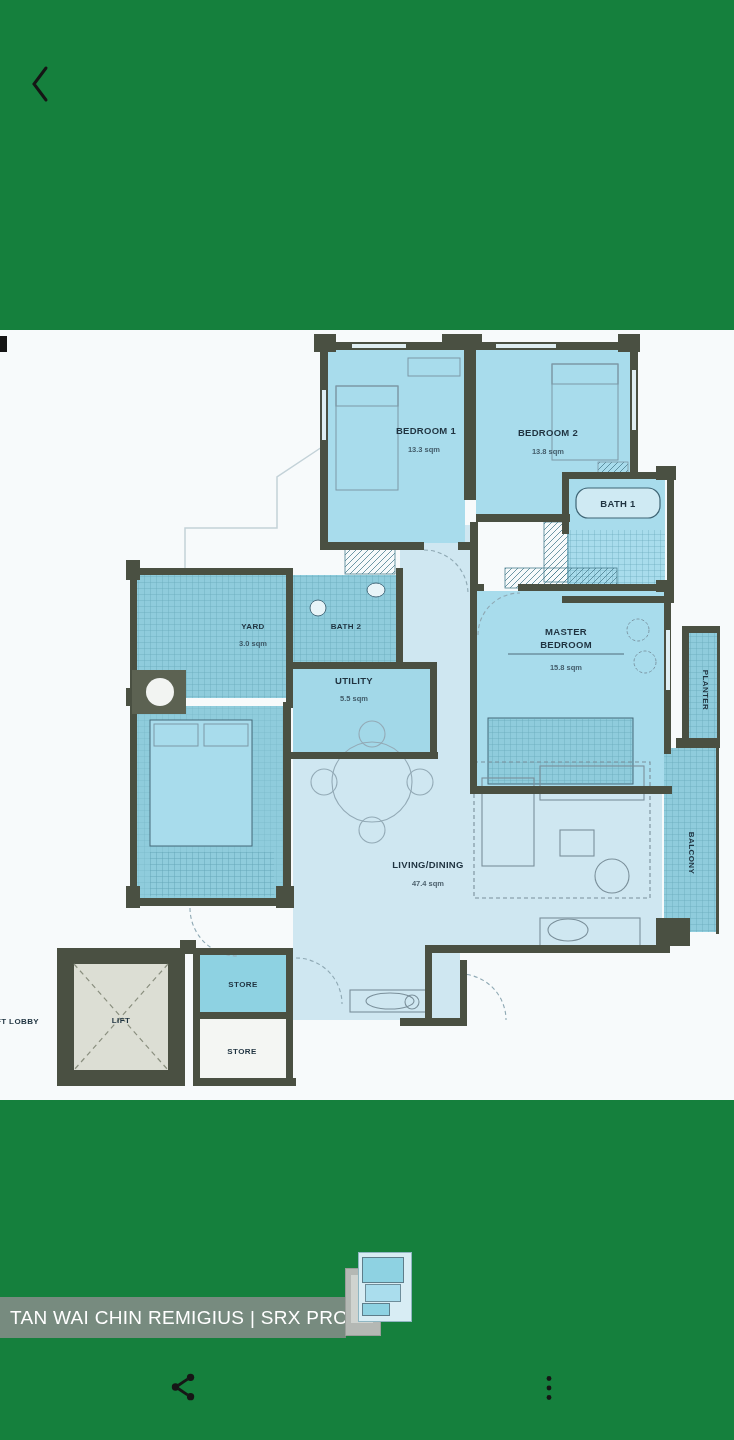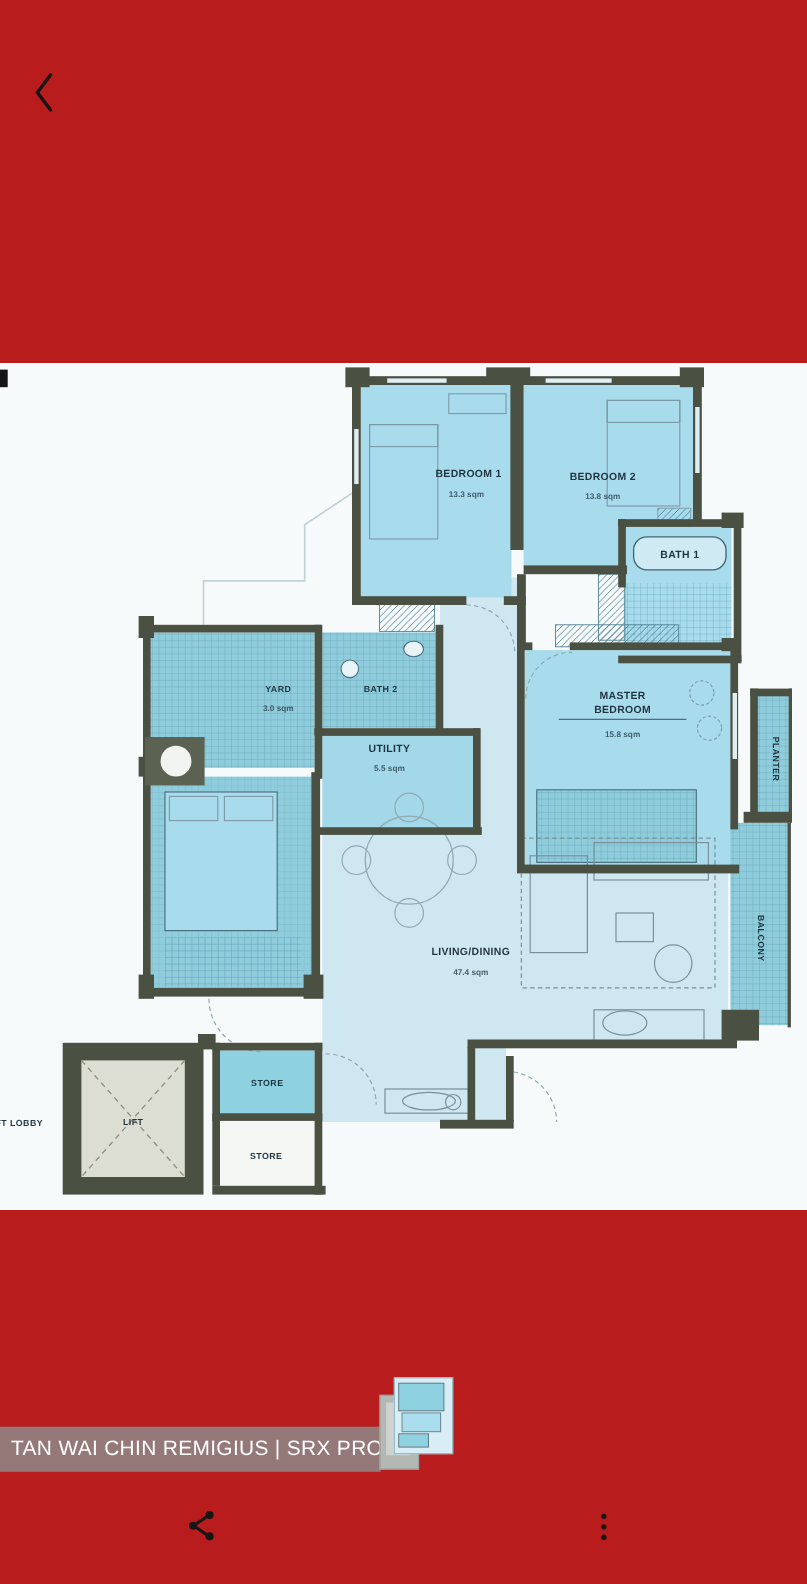--- a/index.html
+++ b/index.html
@@ -1,18 +1,18 @@
 <!DOCTYPE html>
 <html><head>
 <meta charset="utf-8">
 <style>
   html,body{margin:0;padding:0;background:#ffffff;}
   .screen{
     position:relative;width:734px;height:1440px;overflow:hidden;
-    background:#b91c1c;font-family:"Liberation Sans",sans-serif;
+    background:#15803d;font-family:"Liberation Sans",sans-serif;
   }
   .icon-btn{
     position:absolute;width:48px;height:48px;display:flex;
     align-items:center;justify-content:center;background:none;border:none;padding:0;cursor:pointer;
   }
   #back-btn{left:16px;top:60px;}
   #share-btn{left:159px;top:1363px;}
   #more-btn{left:525px;top:1364px;}
   .plan-wrap{position:absolute;left:0;top:330px;width:734px;height:770px;}
   .plan-wrap svg{display:block;}

